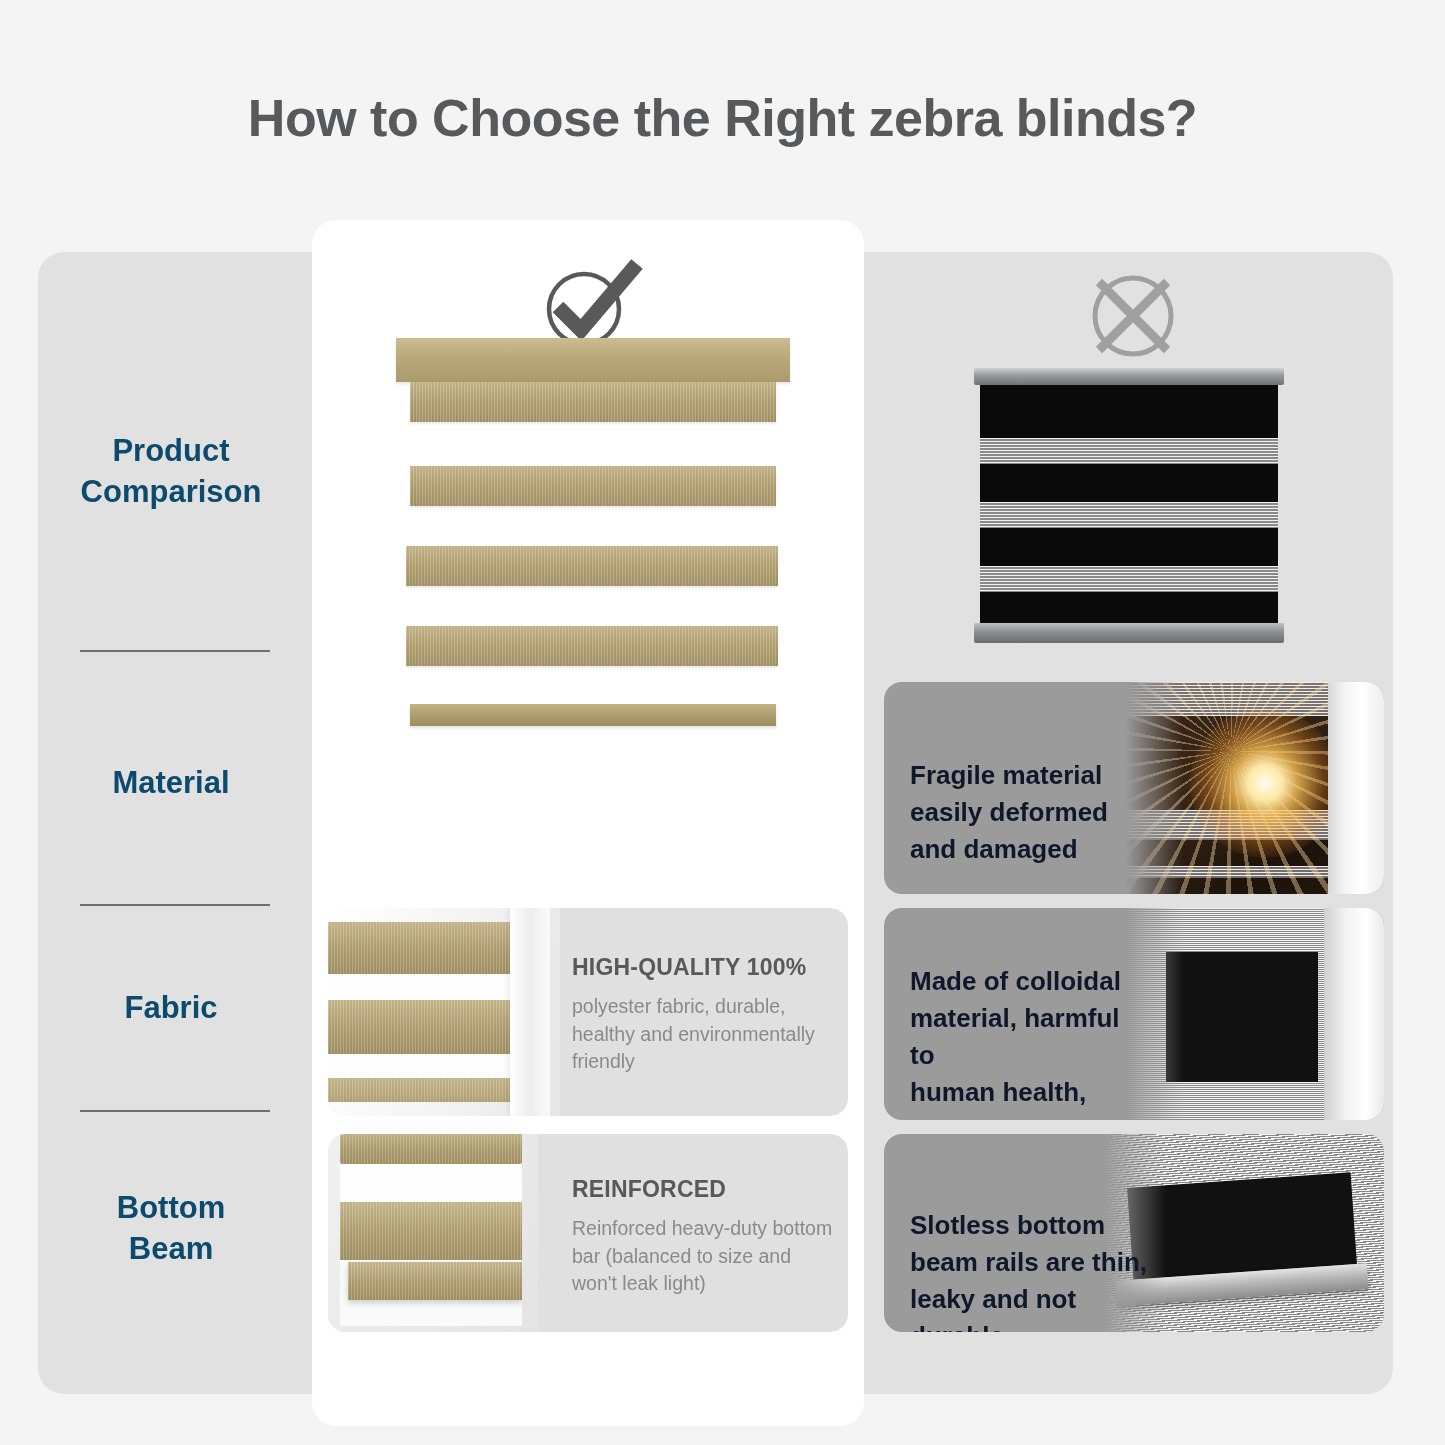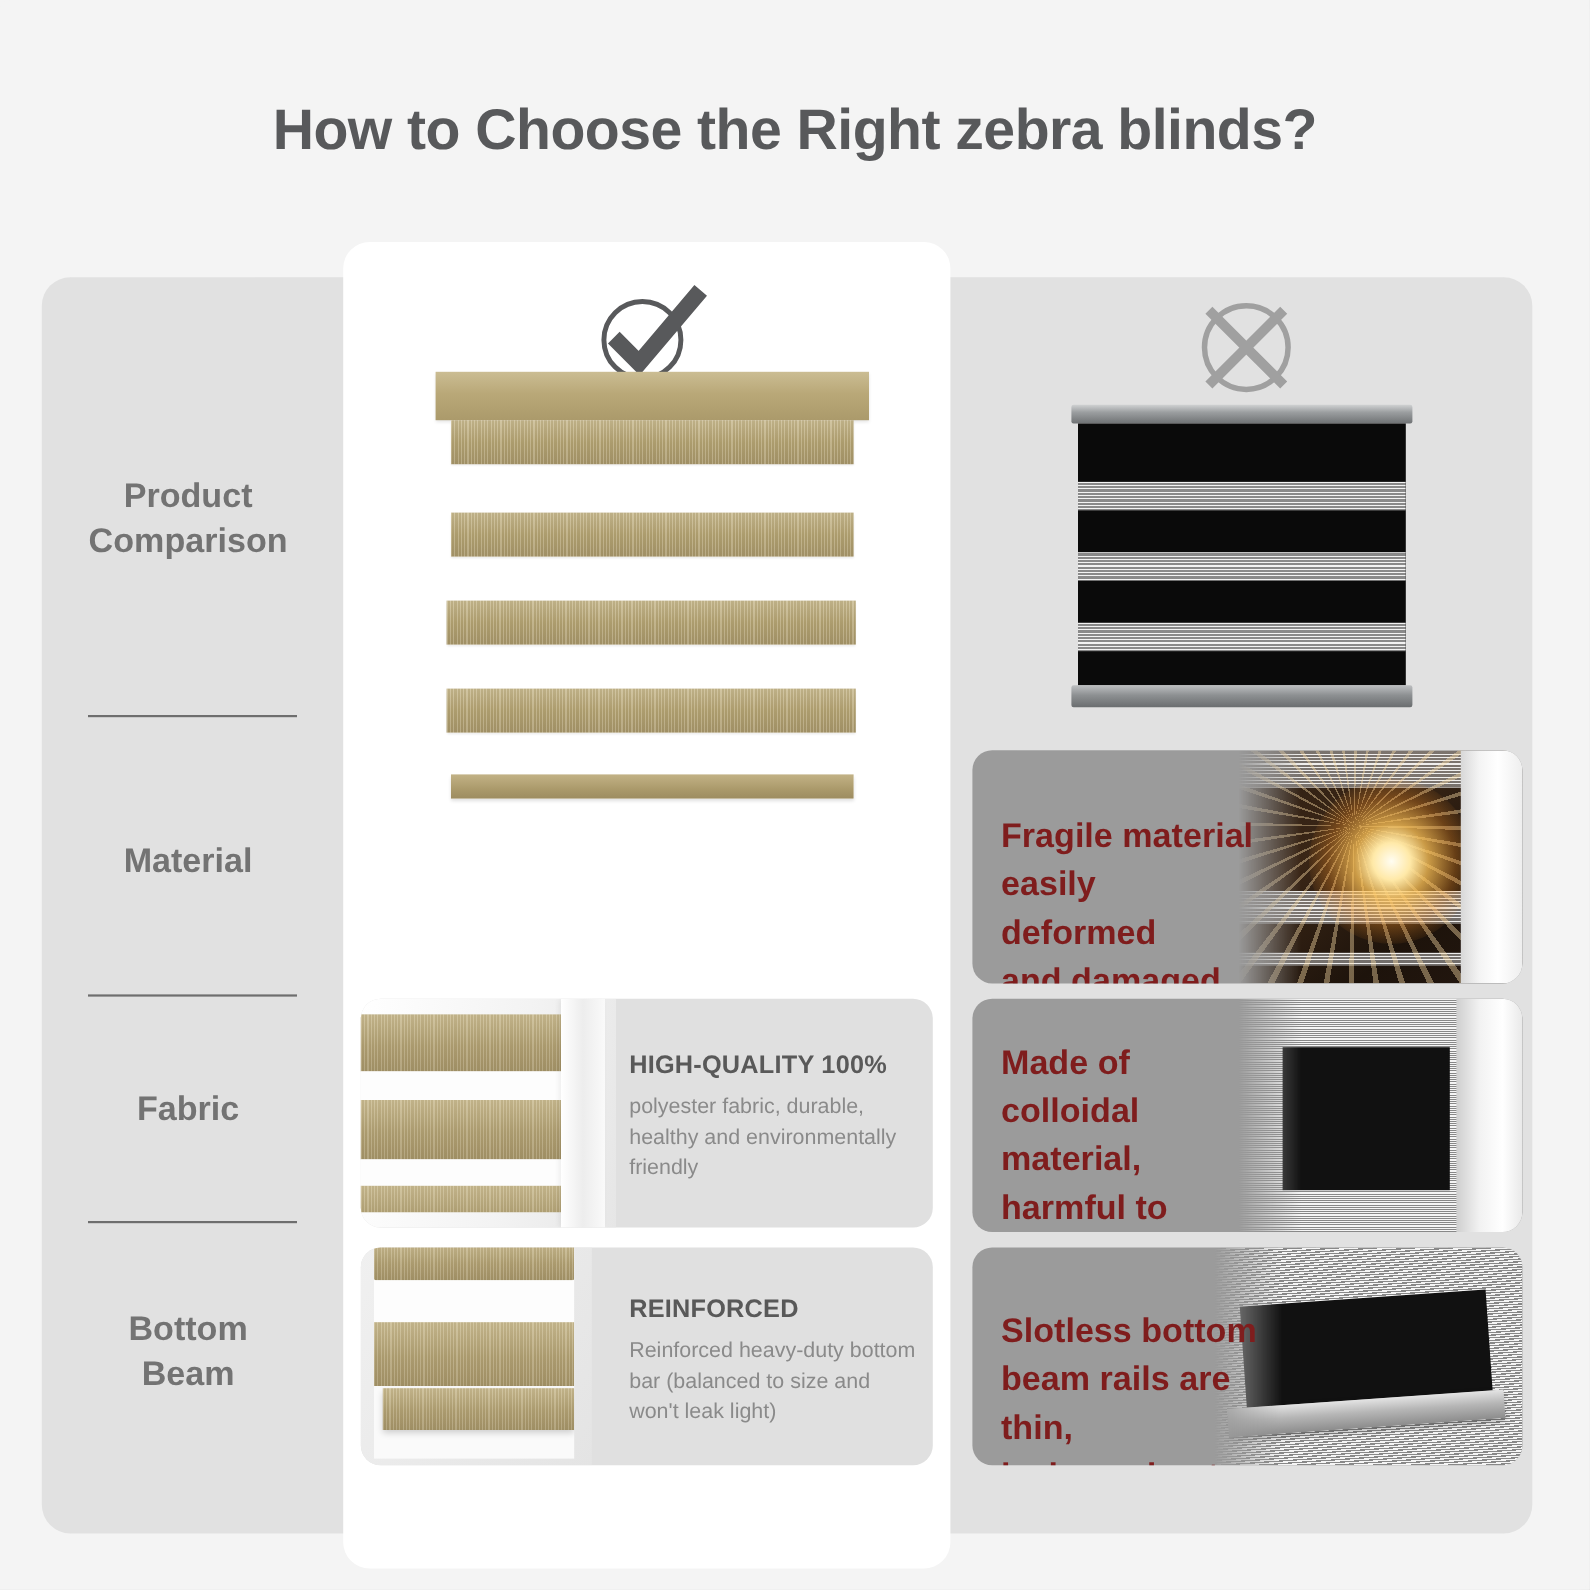--- a/index.html
+++ b/index.html
@@ -31,21 +31,21 @@
 
   
   .label-col {
     position: absolute; left: 38px; top: 252px;
     width: 274px; height: 1142px;
   }
   .row-label {
     position: absolute; left: 0; width: 266px;
     text-align: center;
     font-size: 31px; font-weight: bold; line-height: 1.33;
-    color: #737373;
+    color: #0c4a6e;
   }
   .rl-0 { top: 178px; }
   .rl-1 { top: 510px; }
   .rl-2 { top: 735px; }
   .rl-3 { top: 935px; }
   .divider {
     position: absolute; left: 42px; width: 190px; height: 2px;
     background: #6e6e6e;
   }
   .dv-0 { top: 398px; }
@@ -148,22 +148,22 @@
   .card-heading {
     font-size: 23px; font-weight: bold; color: #595959;
     letter-spacing: .2px;
     margin-bottom: 12px;
   }
   .card-body {
     font-size: 19.5px; line-height: 1.42; color: #8a8a8a;
     white-space: pre-line;
   }
   .card-bad .card-heading-alt {
-    font-size: 31px; font-weight: bold; color: #7f1d1d;
-    line-height: 1.42; white-space: pre-line;
+    font-size: 26px; font-weight: bold; color: #0f172a;
+    line-height: 1.42; white-space: pre-line; margin-top: 19px;
   }
 
   
   .photo-good {
     position: absolute; left: 0; top: 0; width: 232px; height: 100%;
   }
   
   .win-frame {
     position: absolute; inset: 0;
     background: linear-gradient(100deg,#ffffff 0%, #f3f3f3 58%, #e6e6e6 100%);

